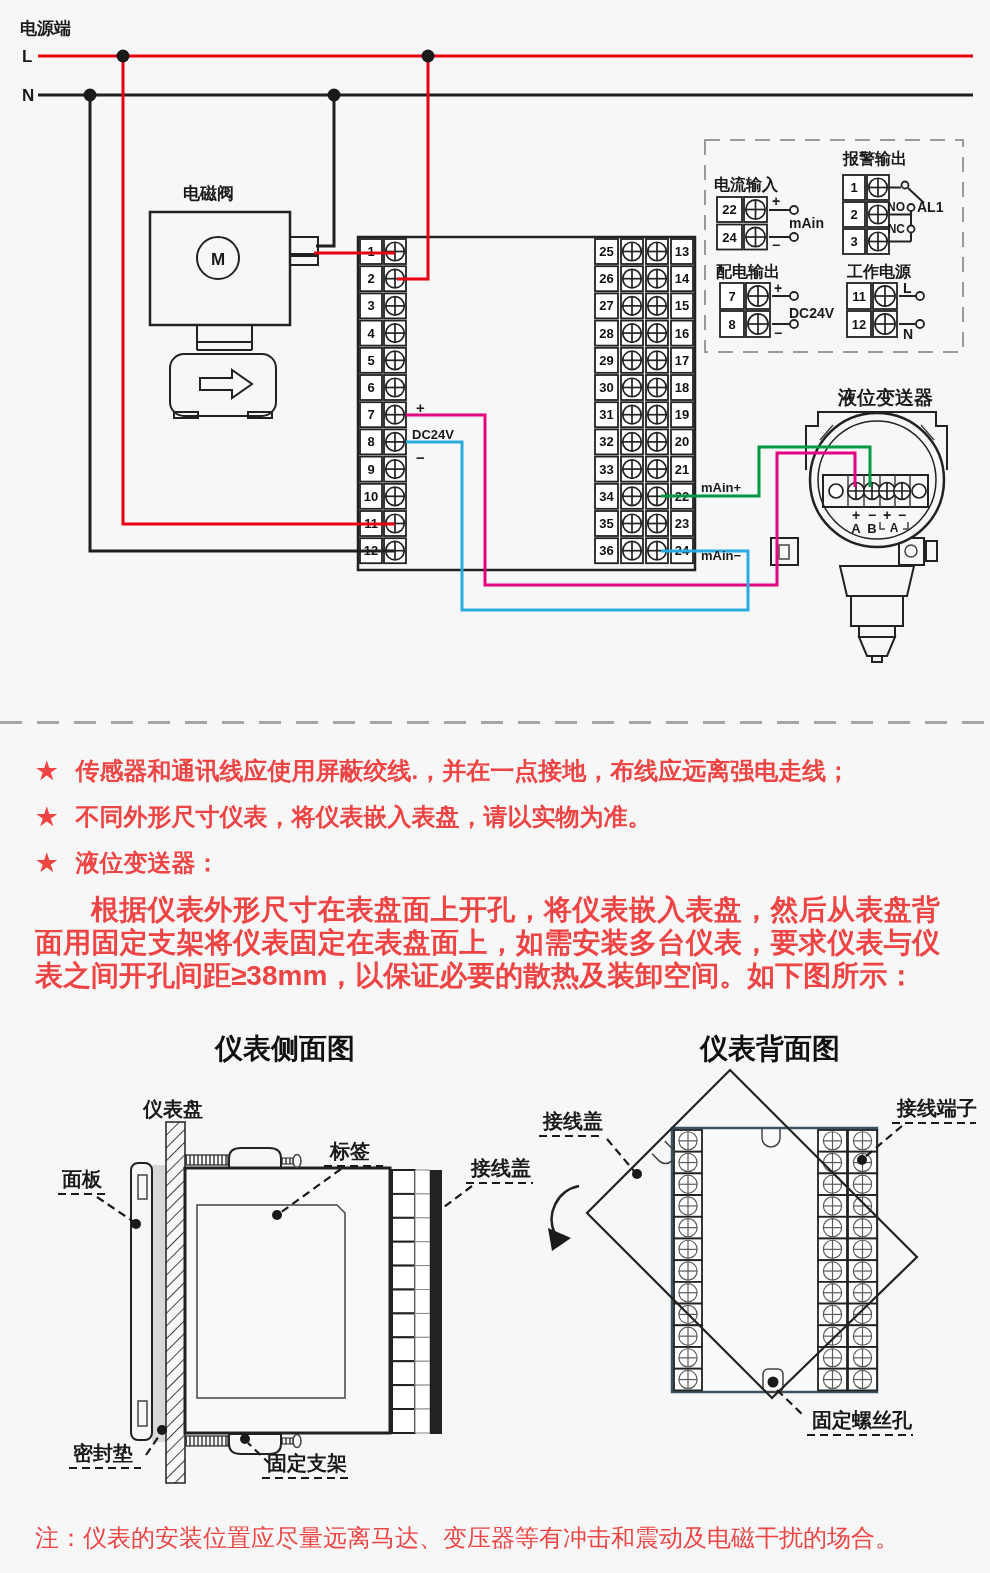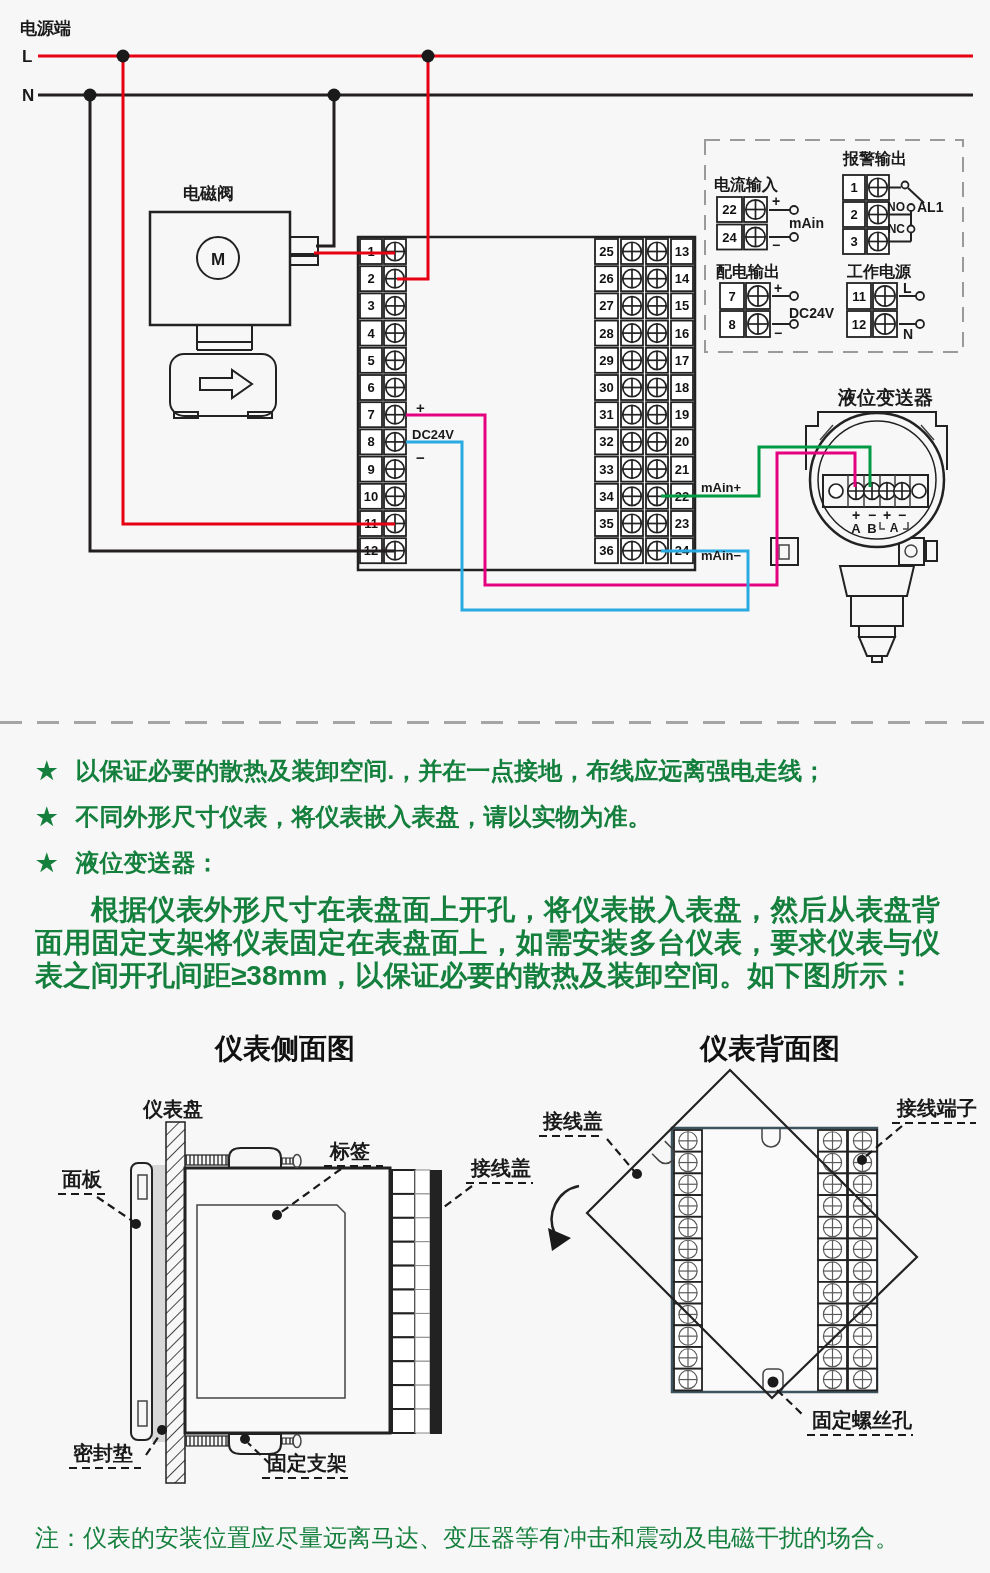--- a/index.html
+++ b/index.html
@@ -1,17 +1,17 @@
 <!DOCTYPE html>
 <html><head>
 <meta charset="utf-8">
 <style>
   html,body{margin:0;padding:0;}
   .page{position:relative;width:990px;height:1573px;background:#f7f7f7;overflow:hidden;
-        font-family:"Liberation Sans",sans-serif;color:#15803d;}
+        font-family:"Liberation Sans",sans-serif;color:#ef4444;}
   svg{position:absolute;left:0;}
   .wire{stroke-width:3;fill:none}
   .ol2{stroke:#222;stroke-width:2;fill:none}
   .ol25{stroke:#222;stroke-width:2.5;fill:none}
   .ol15{stroke:#444;stroke-width:1.5;fill:none}
   .cell{fill:#fff;stroke:#222;stroke-width:1.8}
   .cellB{fill:#fff;stroke:#222;stroke-width:2}
   .cellL{fill:#fff;stroke:#888;stroke-width:1}
   .scr{stroke:#222;stroke-width:1.7;fill:#fff}
   .scr2{stroke:#5a5a5a;stroke-width:1.2;fill:#fff}
@@ -477,21 +477,21 @@
 
     <text class="t13" x="701" y="492">mAin+</text>
     <text class="t13" x="701" y="560">mAin−</text>
   </svg>
 
   <div class="sep"></div>
 
   <div class="bullets">
     <div class="brow">
       <span>★</span>
-      <span>以保证必要的散热及装卸空间.，并在一点接地，布线应远离强电走线；</span>
+      <span>传感器和通讯线应使用屏蔽绞线.，并在一点接地，布线应远离强电走线；</span>
     </div>
     <div class="brow">
       <span>★</span>
       <span>不同外形尺寸仪表，将仪表嵌入表盘，请以实物为准。</span>
     </div>
     <div class="brow">
       <span>★</span>
       <span>液位变送器：</span>
     </div>
   </div>

